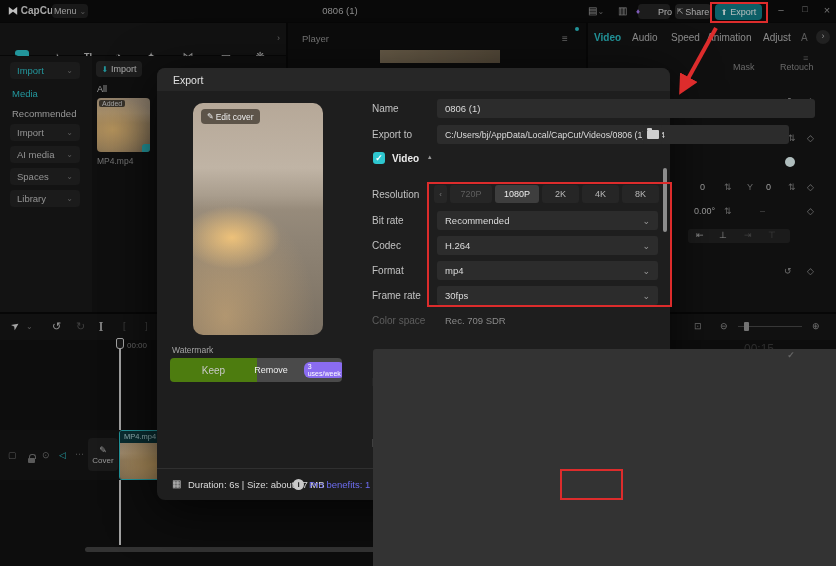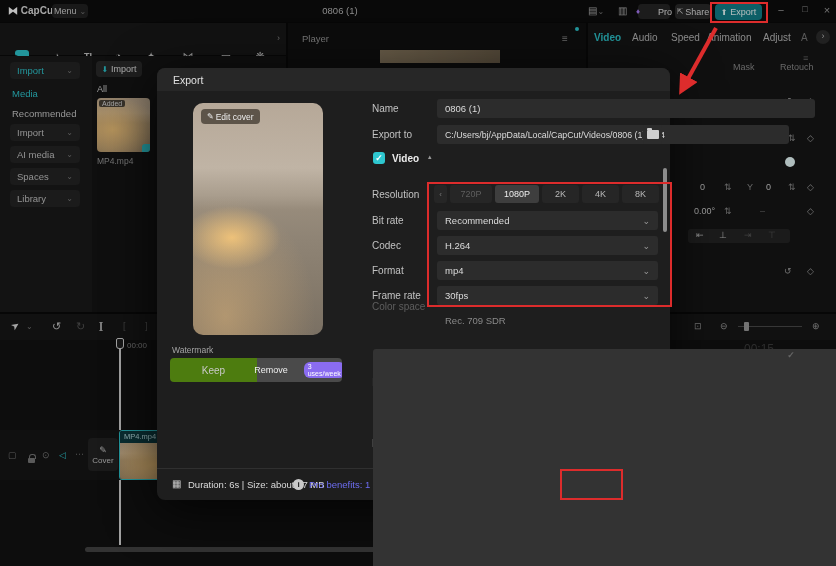--- a/index.html
+++ b/index.html
@@ -302,21 +302,21 @@
         <span>mp4</span>
         <span class="chev">⌄</span>
       </div>
 
     <span class="field-label" style="top:222px">Frame rate</span>
     <div class="sel" style="top:218px">
         <span>30fps</span>
         <span class="chev">⌄</span>
       </div>
 
-    <span class="field-label" style="top:233px;color:#5e5e5e">Color space</span>
+    <span class="field-label" style="top:247px;color:#5e5e5e">Color space</span>
     <span class="abs" style="left:288px;top:247px;color:#8a8a8a;font-size:9.5px">Rec. 709 SDR</span>
 
     <span class="abs cb dim" style="left:216px;top:281px">✓</span>
     <span class="abs" style="left:235px;top:282px;color:#6e6e6e;font-size:10px;font-weight:bold">Audio</span>
     <span class="abs" style="left:273px;top:282px;color:#555;font-size:7px">▴</span>
     <span class="field-label" style="top:309px;color:#4c4c4c">Format</span>
     <div class="sel" style="top:305px;background:#252525;color:#555">
         <span>MP3</span>
         <span class="chev" style="color:#555">⌄</span>
       </div>

